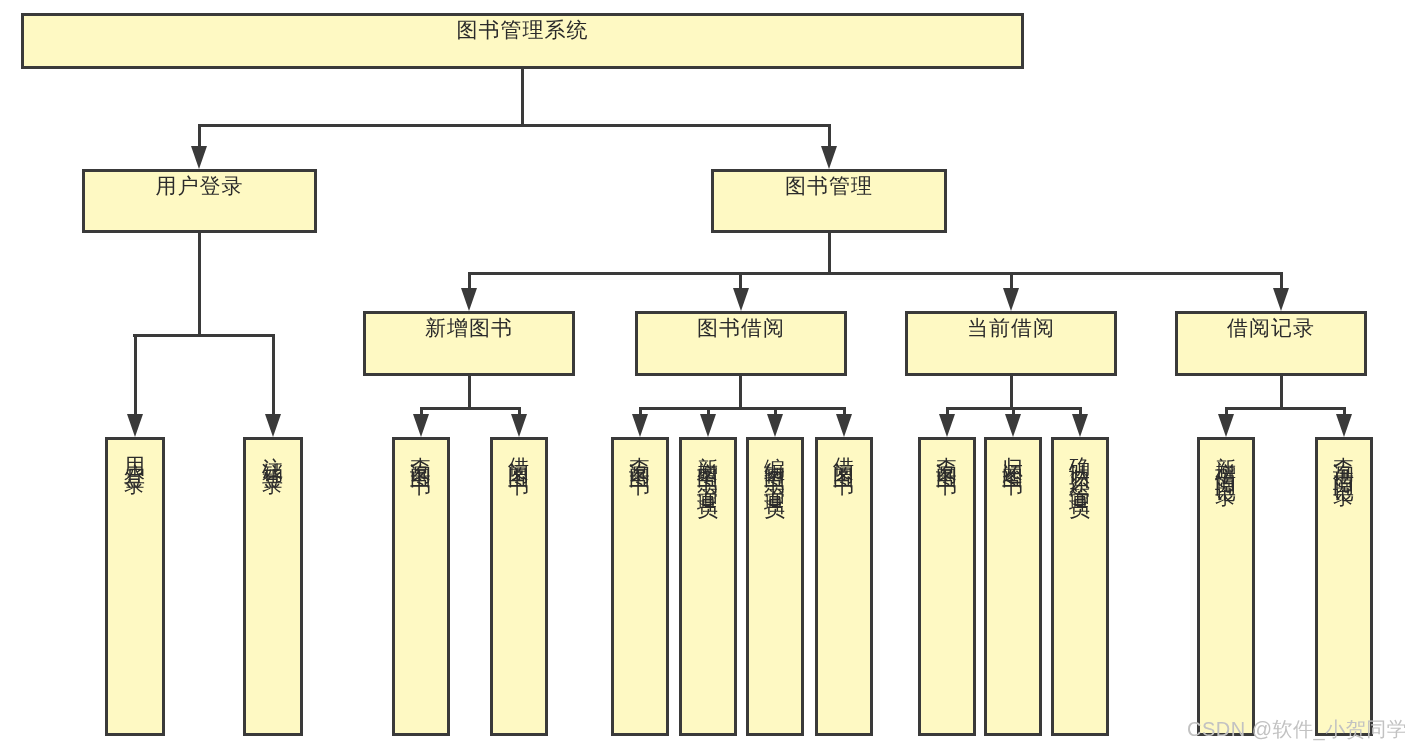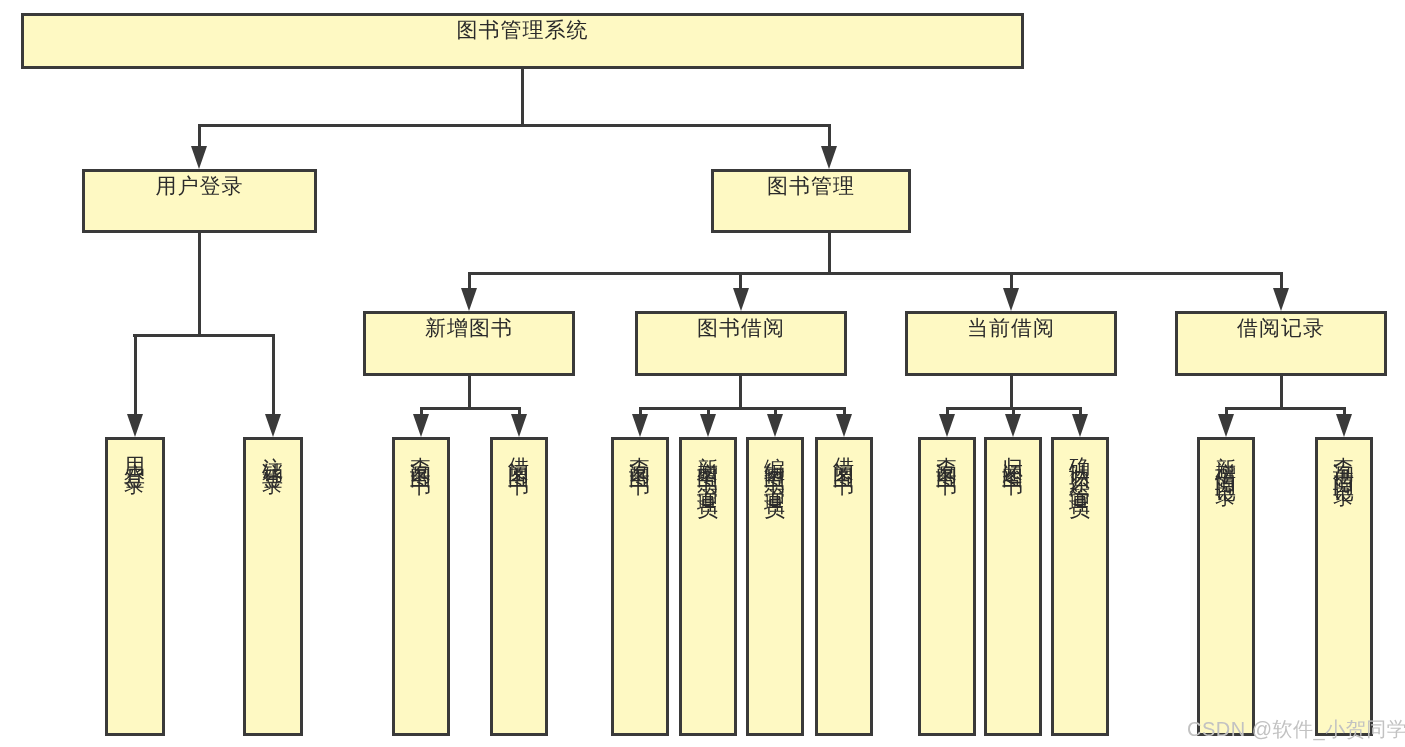--- a/index.html
+++ b/index.html
@@ -43,21 +43,21 @@
   <div class="vline" style="left:521px; top:69px; height:58px;"></div>
   <div class="hline" style="left:198px; top:124px; width:633px;"></div>
   <div class="vline" style="left:198px; top:124px; height:25px;"></div>
   <div class="arrowhead" style="left:191px; top:146px;"></div>
   <div class="vline" style="left:828px; top:124px; height:25px;"></div>
   <div class="arrowhead" style="left:821px; top:146px;"></div>
 
   <div class="node h-node" style="left:82px; top:169px; width:235px; height:64px;">
     <span>用户登录</span>
   </div>
-  <div class="node h-node" style="left:711px; top:169px; width:200px; height:64px;">
+  <div class="node h-node" style="left:711px; top:169px; width:236px; height:64px;">
     <span>图书管理</span>
   </div>
 
   <div class="vline" style="left:198px; top:233px; height:104px;"></div>
   <div class="hline" style="left:133px; top:334px; width:141px;"></div>
   <div class="vline" style="left:134px; top:334px; height:83px;"></div>
   <div class="arrowhead" style="left:127px; top:414px;"></div>
   <div class="vline" style="left:272px; top:334px; height:83px;"></div>
   <div class="arrowhead" style="left:265px; top:414px;"></div>
 
@@ -74,21 +74,21 @@
 
   <div class="node h-node" style="left:363px; top:311px; width:212px; height:65px;">
     <span>新增图书</span>
   </div>
   <div class="node h-node" style="left:905px; top:311px; width:212px; height:65px;">
     <span>当前借阅</span>
   </div>
   <div class="node h-node" style="left:635px; top:311px; width:212px; height:65px;">
     <span>图书借阅</span>
   </div>
-  <div class="node h-node" style="left:1175px; top:311px; width:212px; height:65px;">
+  <div class="node h-node" style="left:1175px; top:311px; width:192px; height:65px;">
     <span>借阅记录</span>
   </div>
 
   <div class="vline" style="left:468px; top:376px; height:34px;"></div>
   <div class="hline" style="left:420px; top:407px; width:101px;"></div>
   <div class="vline" style="left:420px; top:407px; height:12px;"></div>
   <div class="arrowhead" style="left:413px; top:414px;"></div>
   <div class="vline" style="left:518px; top:407px; height:12px;"></div>
   <div class="arrowhead" style="left:511px; top:414px;"></div>
 

